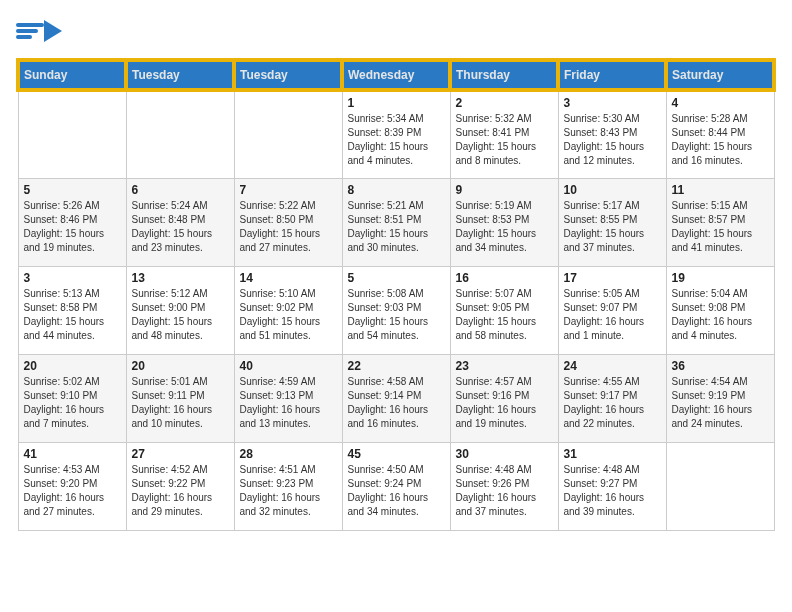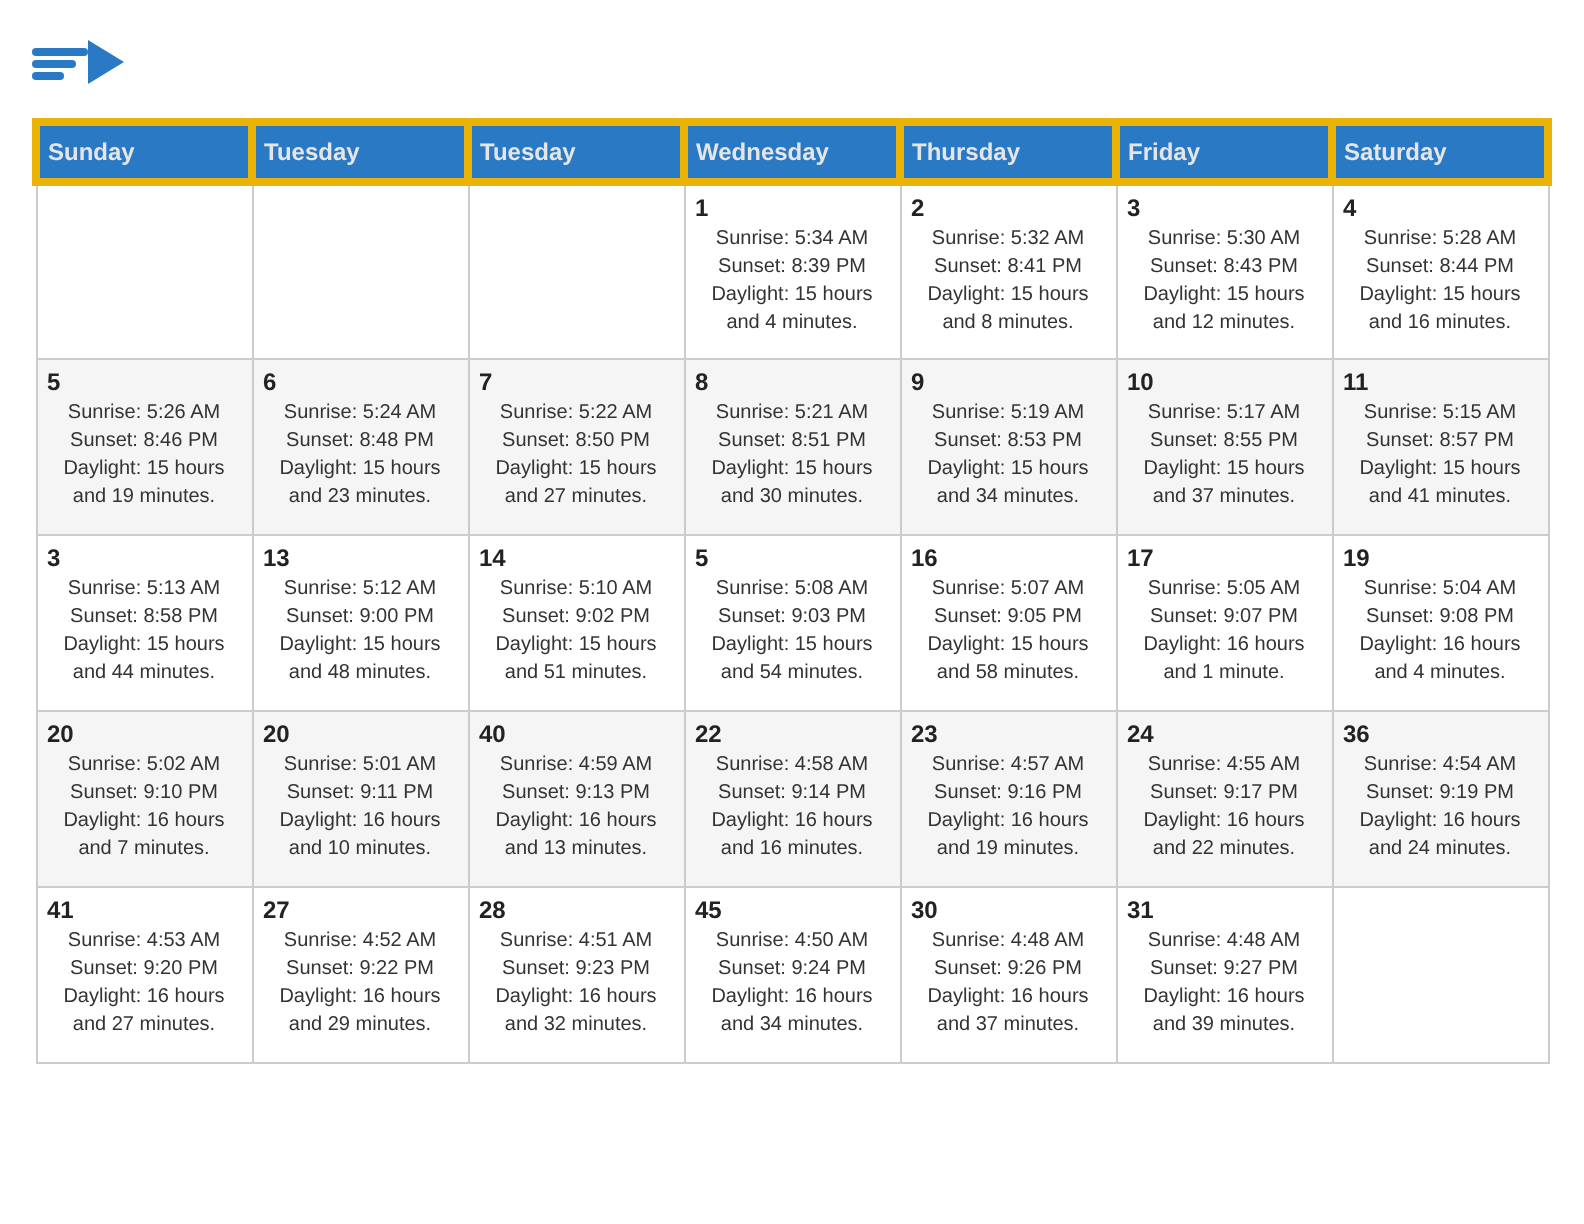--- a/index.html
+++ b/index.html
@@ -63,21 +63,20 @@
     .day-num {
       font-weight: bold;
       font-size: 12px;
       display: block;
       margin-bottom: 2px;
     }
     .day-info {
       font-size: 10px;
       color: #333;
       line-height: 1.4;
-      text-align: center;
     }
     .empty { background: #fff !important; }
     
     .logo-wrap {
       display: flex;
       align-items: center;
       gap: 4px;
     }
     .logo-lines {
       display: flex;

